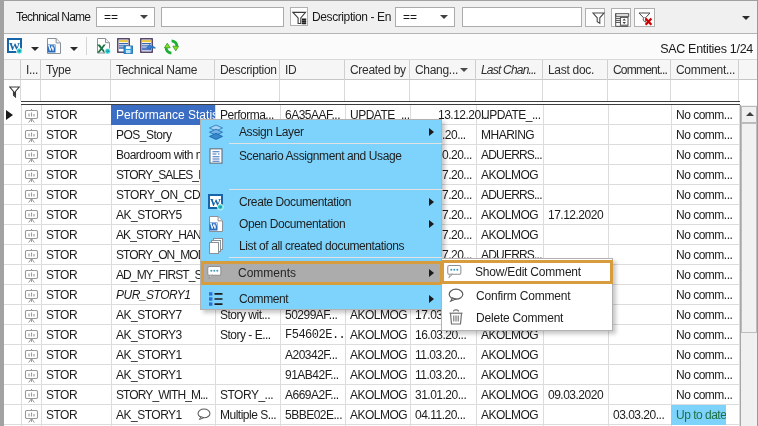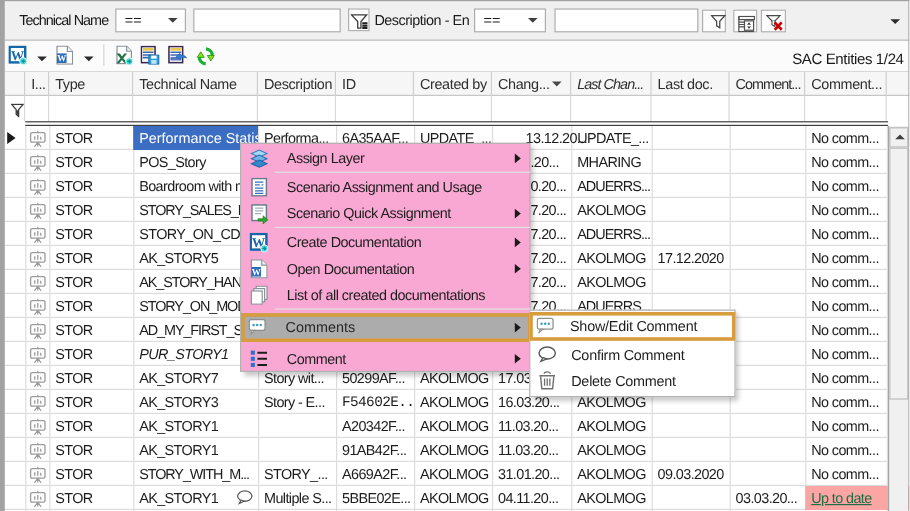--- a/index.html
+++ b/index.html
@@ -391,58 +391,49 @@
         <path d="M7.5 10.5v3.5M4.7 14.5l2.8-4M10.3 14.5l-2.8-4" stroke="#9a9a9a" stroke-width="1"></path>
       </svg>
   <div class="cell" style="left:37px;top:300px;width:70px;">STOR</div>
   <div class="cell" style="left:107px;top:300px;width:104px;">AK_STORY1</div>
   <div class="cell" style="left:211px;top:300px;width:65px;">Multiple S...</div>
   <div class="cell" style="left:276px;top:300px;width:65px;">5BBE02E...</div>
   <div class="cell" style="left:341px;top:300px;width:65px;">AKOLMOG</div>
   <div class="cell" style="left:406px;top:300px;width:66px;">04.11.20...</div>
   <div class="cell" style="left:472px;top:300px;width:67px;">AKOLMOG</div>
   <div class="cell" style="left:604px;top:300px;width:63px;">03.03.20...</div>
-  <div class="cell" style="left:667px;top:300px;width:87px;background:#fca5a5;color:#1e7044;text-decoration:underline;">Up to date</div>
+  <div class="cell" style="left:667px;top:300px;width:55px;background:#7dd3fc;color:#1e7044;">Up to date</div>
   <div class="abs" style="left:2px;top:5px;width:0;height:0;border-top:5px solid transparent;border-bottom:5px solid transparent;border-left:7px solid #1a1a1a;"></div>
 <svg class="abs" style="left:193px;top:303px" width="14" height="14" viewBox="0 0 16 16">
         <ellipse cx="8" cy="6.2" rx="6.8" ry="5" fill="#ffffff" stroke="#5a5a5a" stroke-width="1.2"></ellipse>
         <path d="M4.5 10l-1.8 3.2 5-2.2z" fill="#ffffff" stroke="#5a5a5a" stroke-width="1.1"></path>
       </svg>
 </div>
 <div class="abs" id="vscroll" style="left:740px;top:105px;width:17px;height:321px;background:#f0f0f0;border-left:1px solid #a6a6a6;z-index:6">
   <div class="abs" style="left:0px;top:1px;width:16px;height:17px;border:1px solid #b9b9b9;background:#f0f0f0;">
     <div class="abs" style="left:4px;top:5px;width:0;height:0;border-left:4px solid transparent;border-right:4px solid transparent;border-bottom:4px solid #3f3f3f;"></div>
   </div>
   <div class="abs" style="left:0px;top:18px;width:16px;height:210px;border:1px solid #bdbdbd;background:#f1f1f1;"></div>
 </div>
-<div class="abs" id="menu" style="left:200px;top:119px;width:242px;height:191px;background:#f9a8d4;border:1px solid #b2b2b2;box-shadow:3px 3px 4px rgba(0,0,0,0.22);z-index:10">
+<div class="abs" id="menu" style="left:200px;top:119px;width:242px;height:191px;background:#7dd3fc;border:1px solid #b2b2b2;box-shadow:3px 3px 4px rgba(0,0,0,0.22);z-index:10">
   <div class="abs" style="left:0;top:1px;width:240px;height:22px;">
   <svg class="abs" style="left:7px;top:3px" width="16" height="16" viewBox="0 0 16 16">
           <path d="M1.5 4L8 1l6.5 3L8 7z" fill="#a8d4f5" stroke="#2e7fc2" stroke-width="0.9"></path>
           <path d="M1.5 8.2L8 5.2l6.5 3L8 11.2z" fill="#6fb1e8" stroke="#2470ad" stroke-width="0.9"></path>
           <path d="M1.5 12.4L8 9.4l6.5 3L8 15.4z" fill="#3787cc" stroke="#1d66a8" stroke-width="0.9"></path>
         </svg>
     <div class="mtext">Assign Layer</div>
     <div class="marr"></div>
   </div>
   <div class="abs" style="left:0;top:25px;width:240px;height:22px;">
   <svg class="abs" style="left:7px;top:3px" width="16" height="16" viewBox="0 0 16 16">
           <rect x="2" y="0.8" width="12" height="14.4" fill="#ffffff" stroke="#68798c" stroke-width="1.2"></rect>
           <path d="M4.5 3.8h7M4.5 6h4M10 6h1.5M4.5 8.8h7M4.5 11h7M4.5 13.2h7" stroke="#3b6fbd" stroke-width="1.1"></path>
         </svg>
     <div class="mtext">Scenario Assignment and Usage</div>
-  </div>
-  <div class="abs" style="left:0;top:47px;width:240px;height:22px;">
-  <svg class="abs" style="left:7px;top:3px" width="16" height="17" viewBox="0 0 16 17">
-          <rect x="2" y="0.8" width="12" height="13" fill="#ffffff" stroke="#68798c" stroke-width="1.2"></rect>
-          <path d="M4.5 3.5h7M4.5 5.8h7M4.5 8h5" stroke="#9fb0c4" stroke-width="1.1"></path>
-          <path d="M7 12.2h4.2V9.8l4 3.4-4 3.4v-2.4H7z" fill="#2ca62c" stroke="#1c7a1c" stroke-width="0.5"></path>
-        </svg>
-    <div class="mtext">Scenario Quick Assignment</div>
-    <div class="marr"></div>
   </div>
   <div class="abs" style="left:0;top:71px;width:240px;height:22px;">
   <svg class="abs" style="left:7px;top:3px" width="17" height="17" viewBox="0 0 17 17">
           <rect x="1" y="1" width="13" height="13" fill="#ffffff" stroke="#1565a8" stroke-width="2"></rect>
           <text x="7.6" y="11.6" font-family="Liberation Serif" font-size="11" font-weight="bold" fill="#1565a8" text-anchor="middle">W</text>
           <circle cx="12.3" cy="13" r="3" fill="#45d6d6" stroke="#ffffff" stroke-width="0.7"></circle>
           <path d="M10.7 13h2.6M12.1 11.7l1.3 1.3-1.3 1.3" stroke="#0b8f9f" stroke-width="1" fill="none"></path>
         </svg>
     <div class="mtext">Create Documentation</div>
     <div class="marr"></div>

